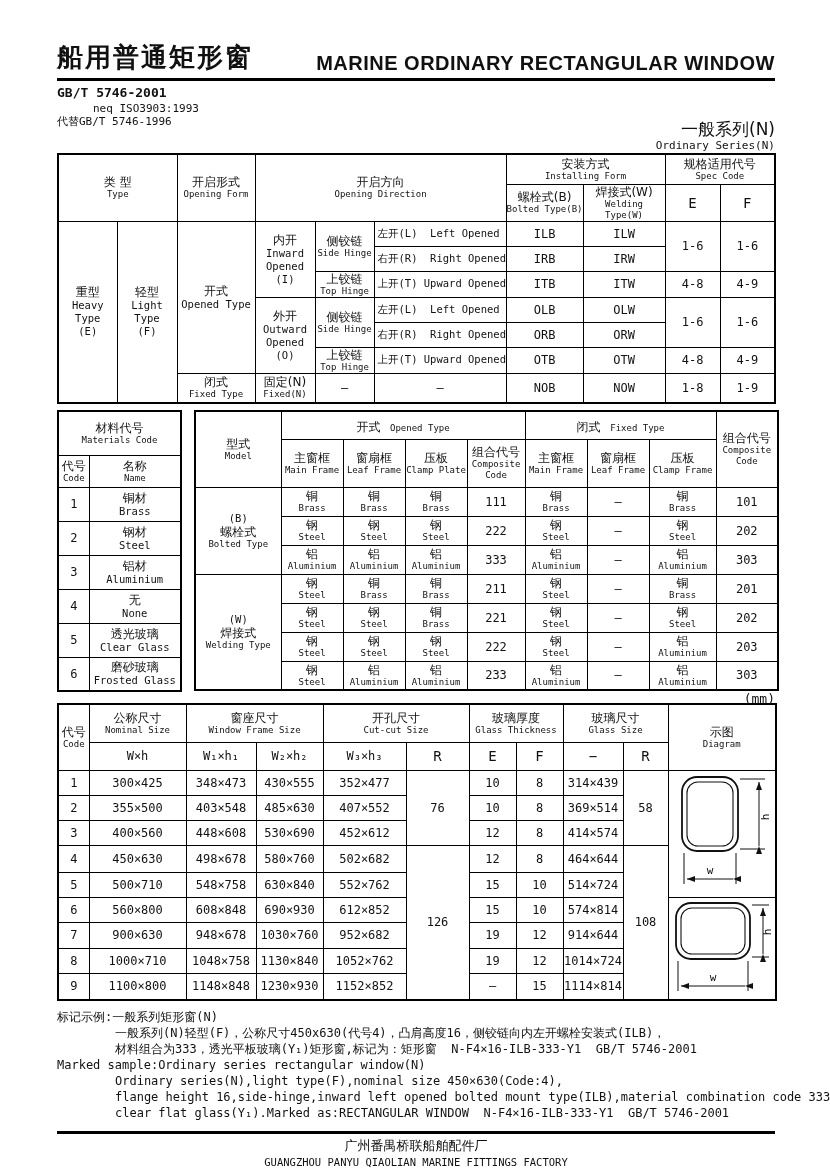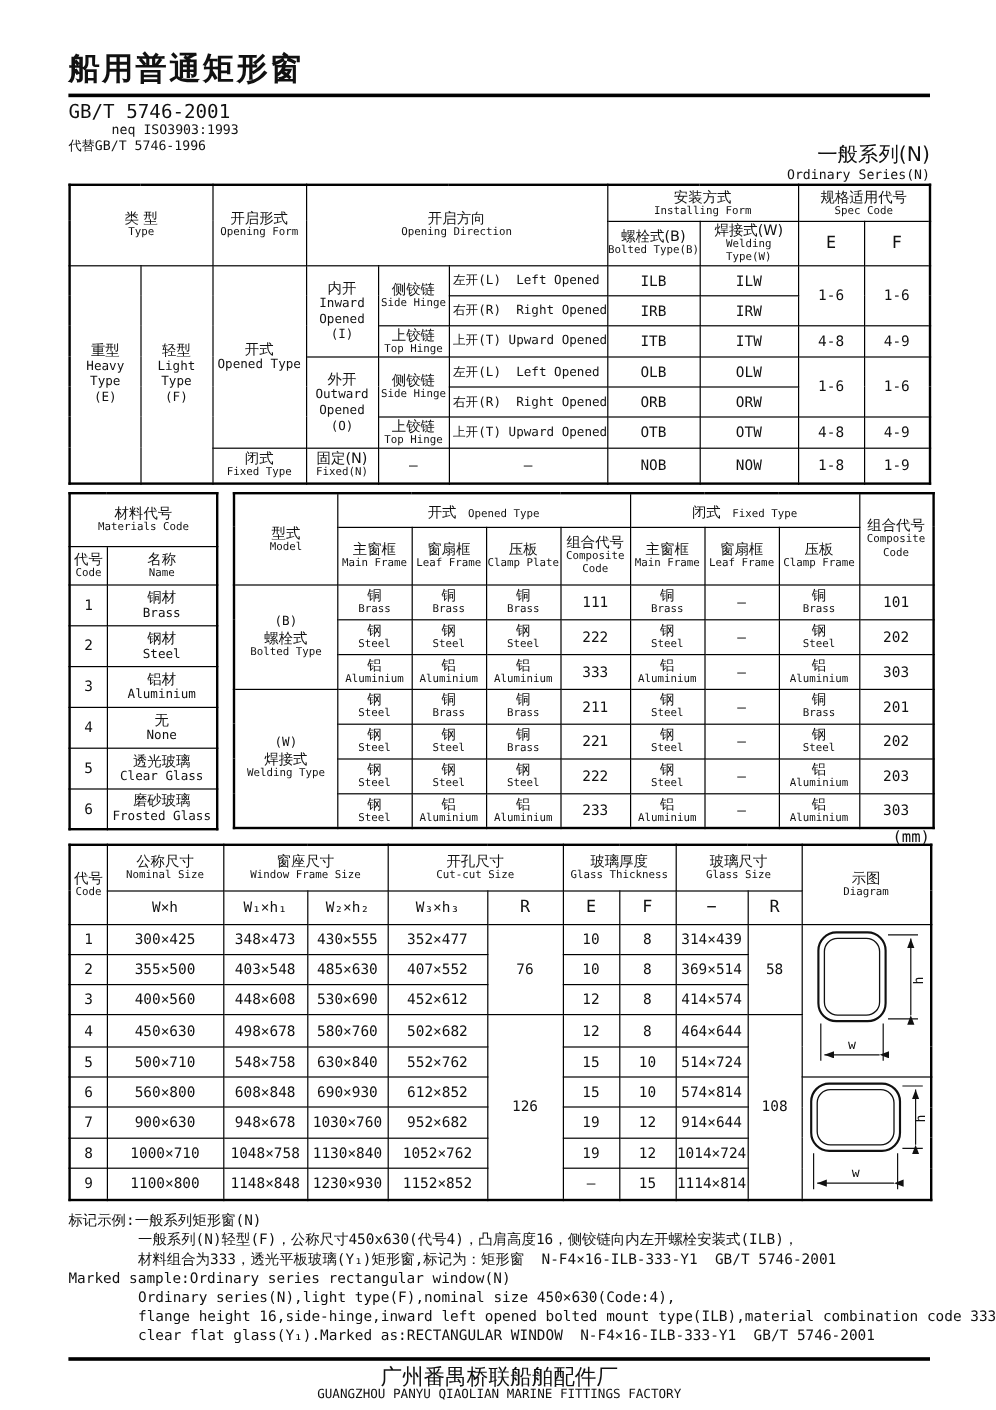--- a/index.html
+++ b/index.html
@@ -3,21 +3,21 @@
 <meta charset="utf-8">
 <style>
   html,body{margin:0;padding:0;background:#e8e8e8;}
   .page{width:830px;height:1175px;background:#ffffff;color:#111;position:relative;
         box-sizing:border-box;padding:40px 55px 0 57px;font-family:"DejaVu Sans Mono","DejaVu Sans",monospace;overflow:hidden;}
   
   .title-row{display:flex;justify-content:space-between;align-items:flex-end;border-bottom:3px solid #000;padding-bottom:3px;}
   .title-zh{font-size:26px;font-weight:bold;letter-spacing:2px;font-family:"DejaVu Sans","Liberation Sans",sans-serif;}
   .title-en{font-size:20px;font-weight:bold;font-family:"Liberation Sans",sans-serif;letter-spacing:.5px;}
   .std-block{position:relative;margin-top:2px;height:66px;}
-  .std1{font-size:16px;font-weight:normal;line-height:19px;}
+  .std1{font-size:13px;font-weight:bold;line-height:19px;}
   .std2{font-size:11px;line-height:13px;margin-left:36px;}
   .std3{font-size:11px;line-height:14px;}
   .series{position:absolute;left:0;right:0;top:36px;text-align:right;}
   .series-zh{font-size:17px;line-height:20px;font-family:"DejaVu Sans",sans-serif;}
   .series-en{font-size:11px;line-height:13px;}
   
   table{border-collapse:collapse;table-layout:fixed;}
   td,th{border:1px solid #000;text-align:center;vertical-align:middle;padding:0;font-weight:normal;overflow:hidden;}
   .tbl{border:2px solid #000;}
   .z{font-size:12px;line-height:14px;font-family:"DejaVu Sans","Liberation Sans",sans-serif;}
@@ -27,31 +27,32 @@
   .num{font-size:12px;font-family:"DejaVu Sans Mono",monospace;}
   .dir{font-size:10.5px;text-align:left;padding-left:3px;white-space:pre;}
   .mid{display:flex;gap:12px;margin-top:6px;align-items:flex-start;}
   .unit{text-align:right;font-size:13px;line-height:9px;margin-top:2px;}
   
   .notes{margin-top:8px;}
   .note{font-size:12px;line-height:16px;white-space:pre;}
   .ind{padding-left:58px;}
   .footer-rule{border-top:3px solid #000;margin-top:10px;}
   .company{text-align:center;margin-top:5px;}
-  .company-zh{font-size:18px;line-height:16px;font-family:Liberation Serif, serif;}
+  .company-zh{font-size:13px;line-height:16px;font-family:Liberation Mono, monospace;}
   .company-en{font-size:10.5px;line-height:14px;}
   svg text{font-family:"DejaVu Sans Mono",monospace;}
 </style>
 </head>
 <body>
 
 <div class="page">
 
   <div class="title-row">
     <div class="title-zh">船用普通矩形窗</div>
+    <div class="title-en">MARINE ORDINARY RECTANGULAR WINDOW</div>
   </div>
   <div class="std-block">
     <div class="std1">GB/T 5746-2001</div>
     <div class="std2">neq ISO3903:1993</div>
     <div class="std3">代替GB/T 5746-1996</div>
     <div class="series">
       <div class="series-zh">一般系列(N)</div>
       <div class="series-en">Ordinary Series(N)</div>
     </div>
   </div>

